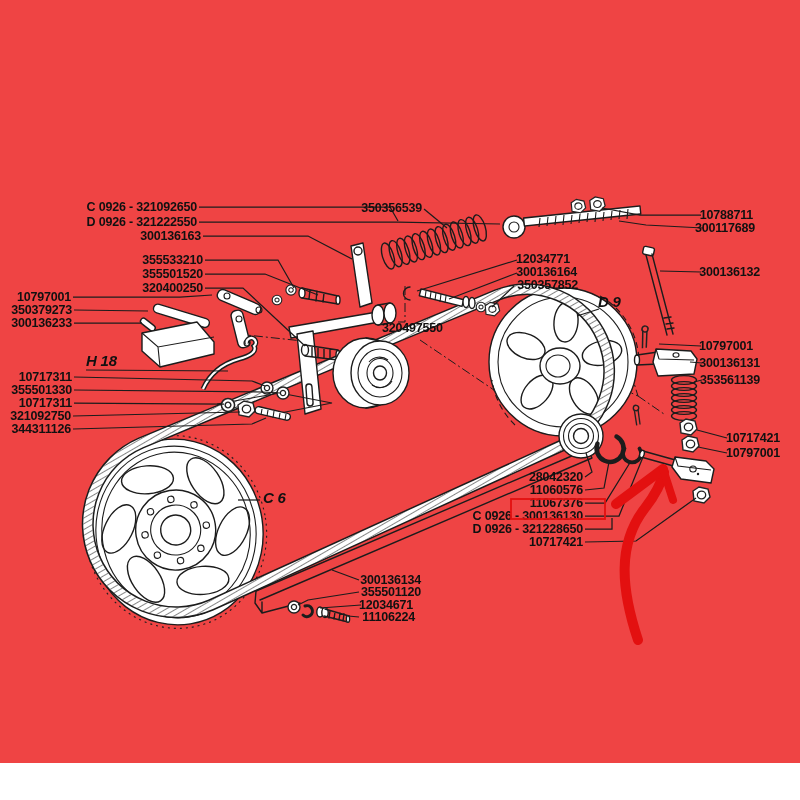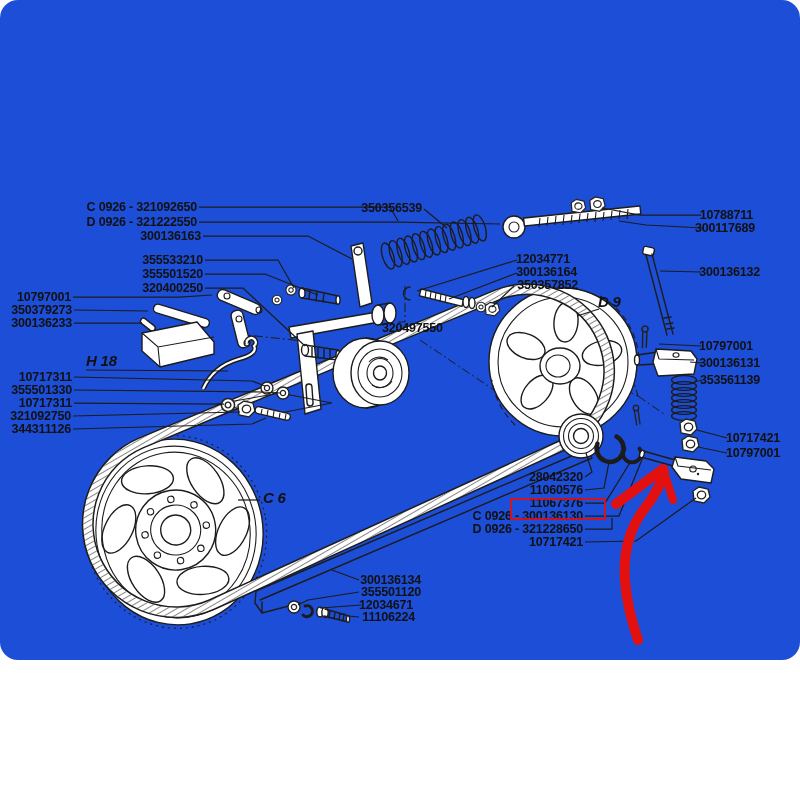--- a/index.html
+++ b/index.html
@@ -1,16 +1,16 @@
 <!DOCTYPE html>
 <html><head>
 <meta charset="utf-8">
 <style>
   html,body{margin:0;padding:0;background:#fff;}
-  .stage{position:relative;width:800px;height:660px;background:#1d4ed8;overflow:hidden;border-radius:18px;}
+  .stage{position:relative;width:800px;height:763px;background:#ef4444;overflow:hidden;}
   svg{display:block;}
   text{font-family:"Liberation Sans",sans-serif;font-weight:bold;fill:#111;letter-spacing:-0.2px;}
   .pn{font-size:12.5px;}
   .sec{font-size:15px;font-style:italic;}
   .ink{stroke:#1c1c1c;fill:none;stroke-width:1.4;stroke-linecap:round;stroke-linejoin:round;}
   .inkf{stroke:#1c1c1c;fill:#ffffff;stroke-width:1.4;stroke-linejoin:round;}
   .thin{stroke:#1c1c1c;fill:none;stroke-width:1.1;}
   .leader{stroke:#1c1c1c;fill:none;stroke-width:1.25;}
   .dashdot{stroke:#1c1c1c;fill:none;stroke-width:1;stroke-dasharray:9 3 2 3;}
 </style>

